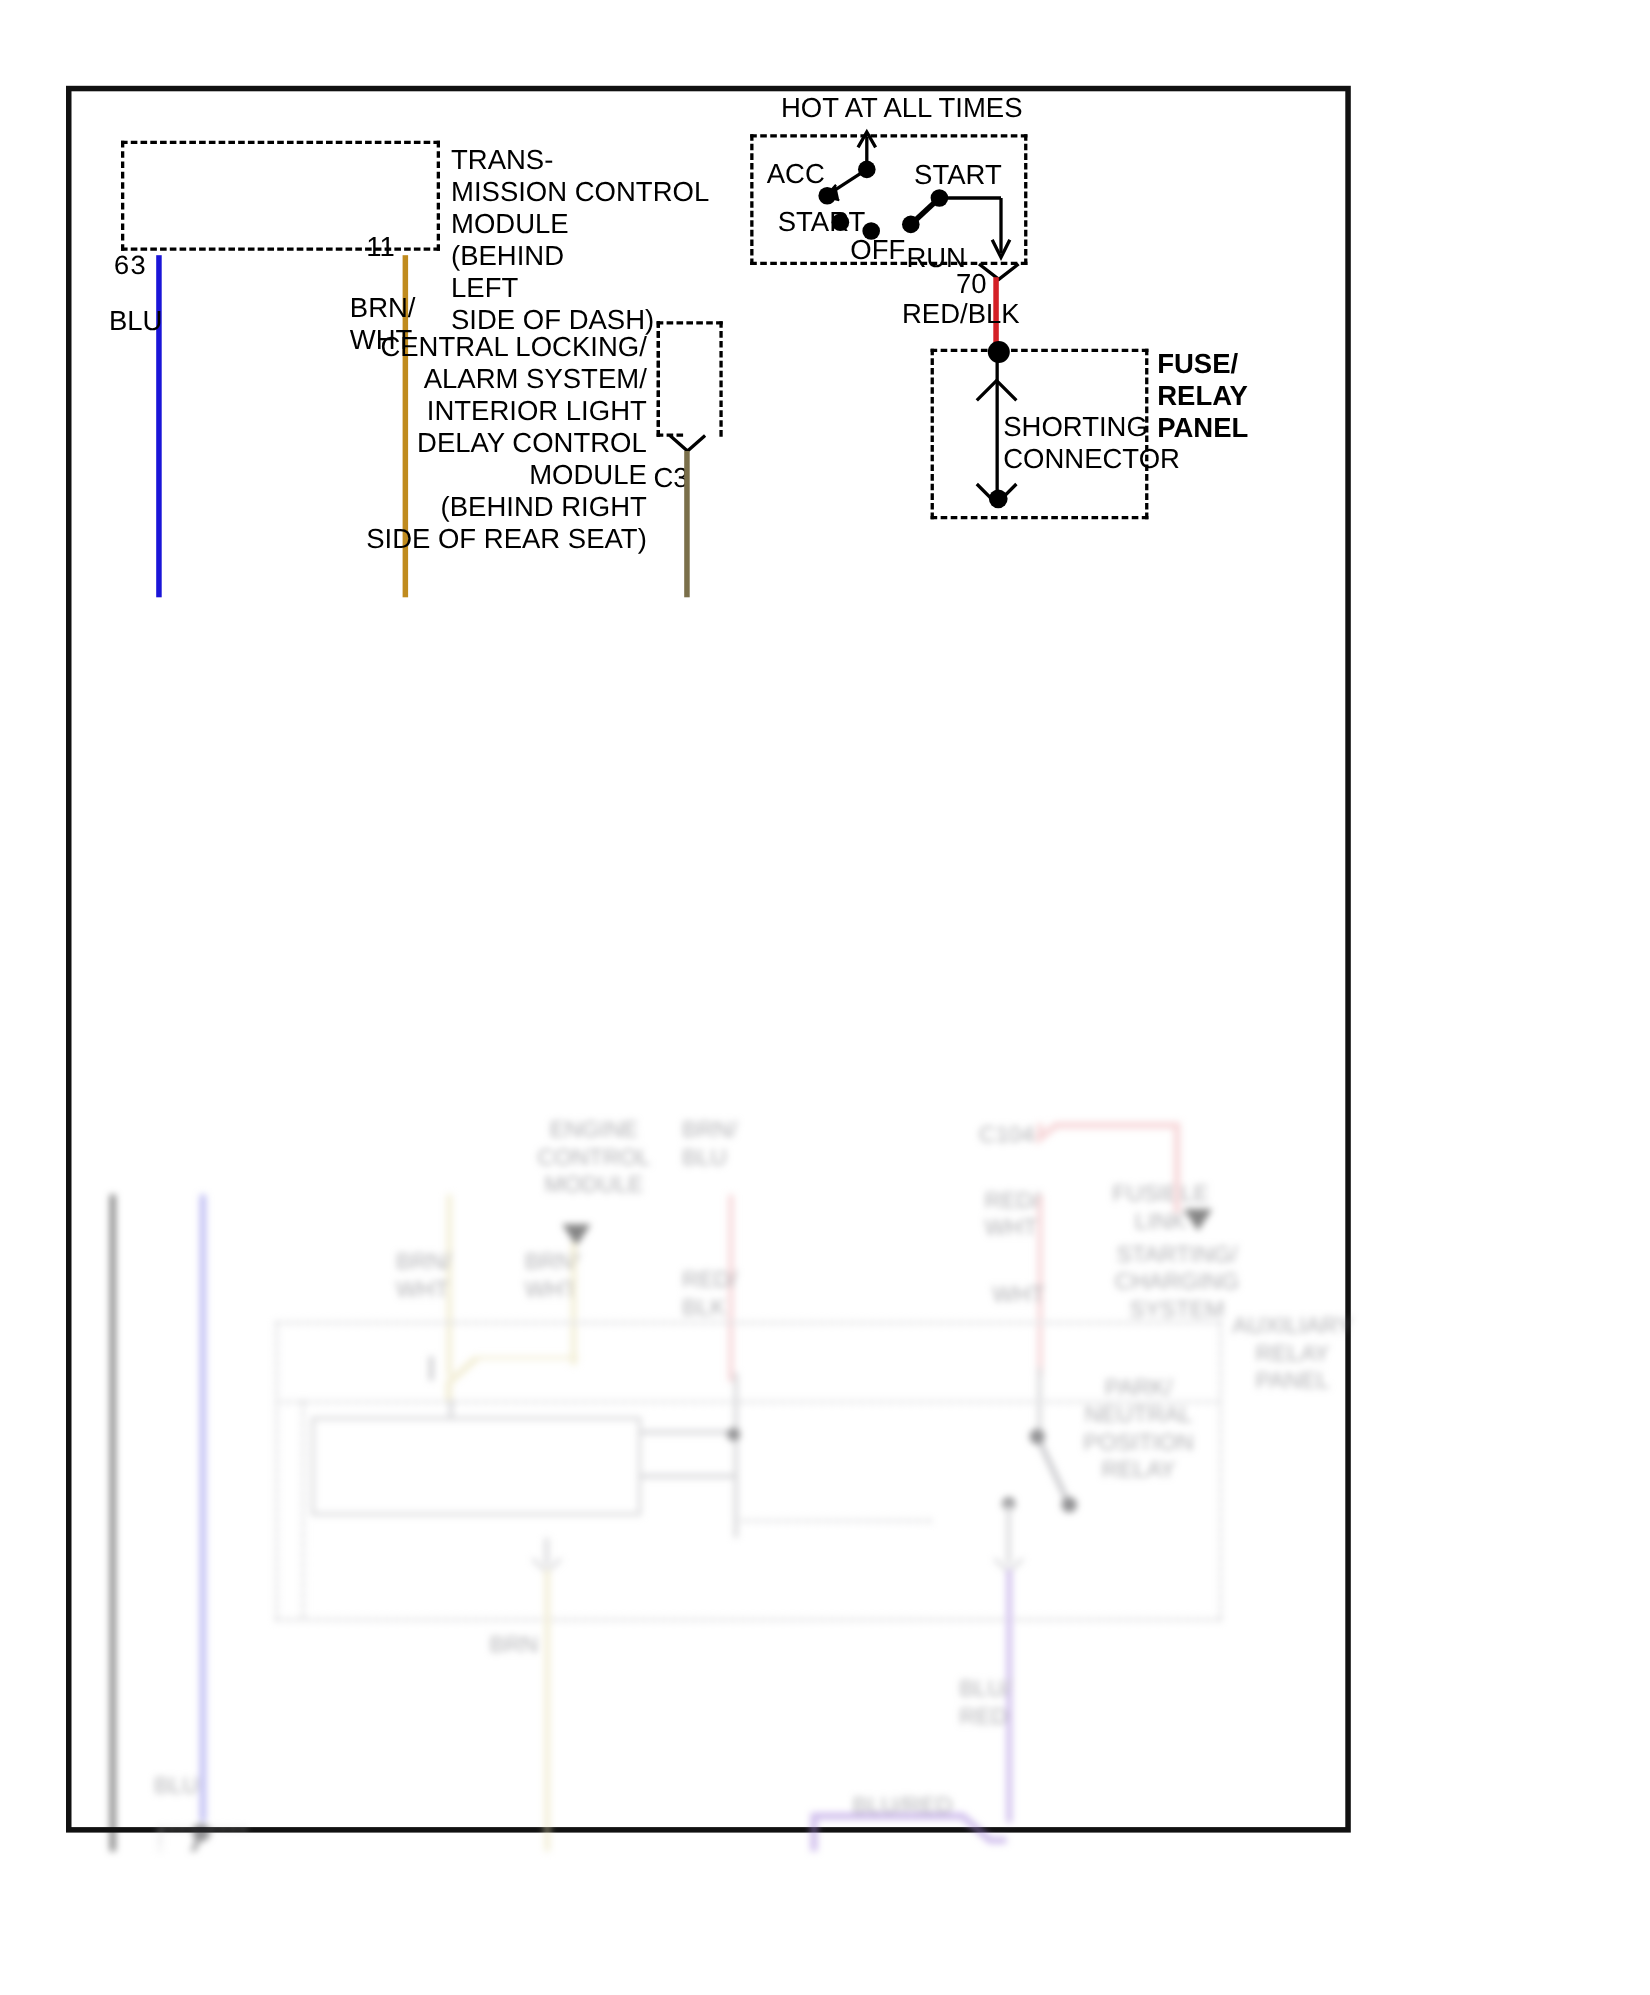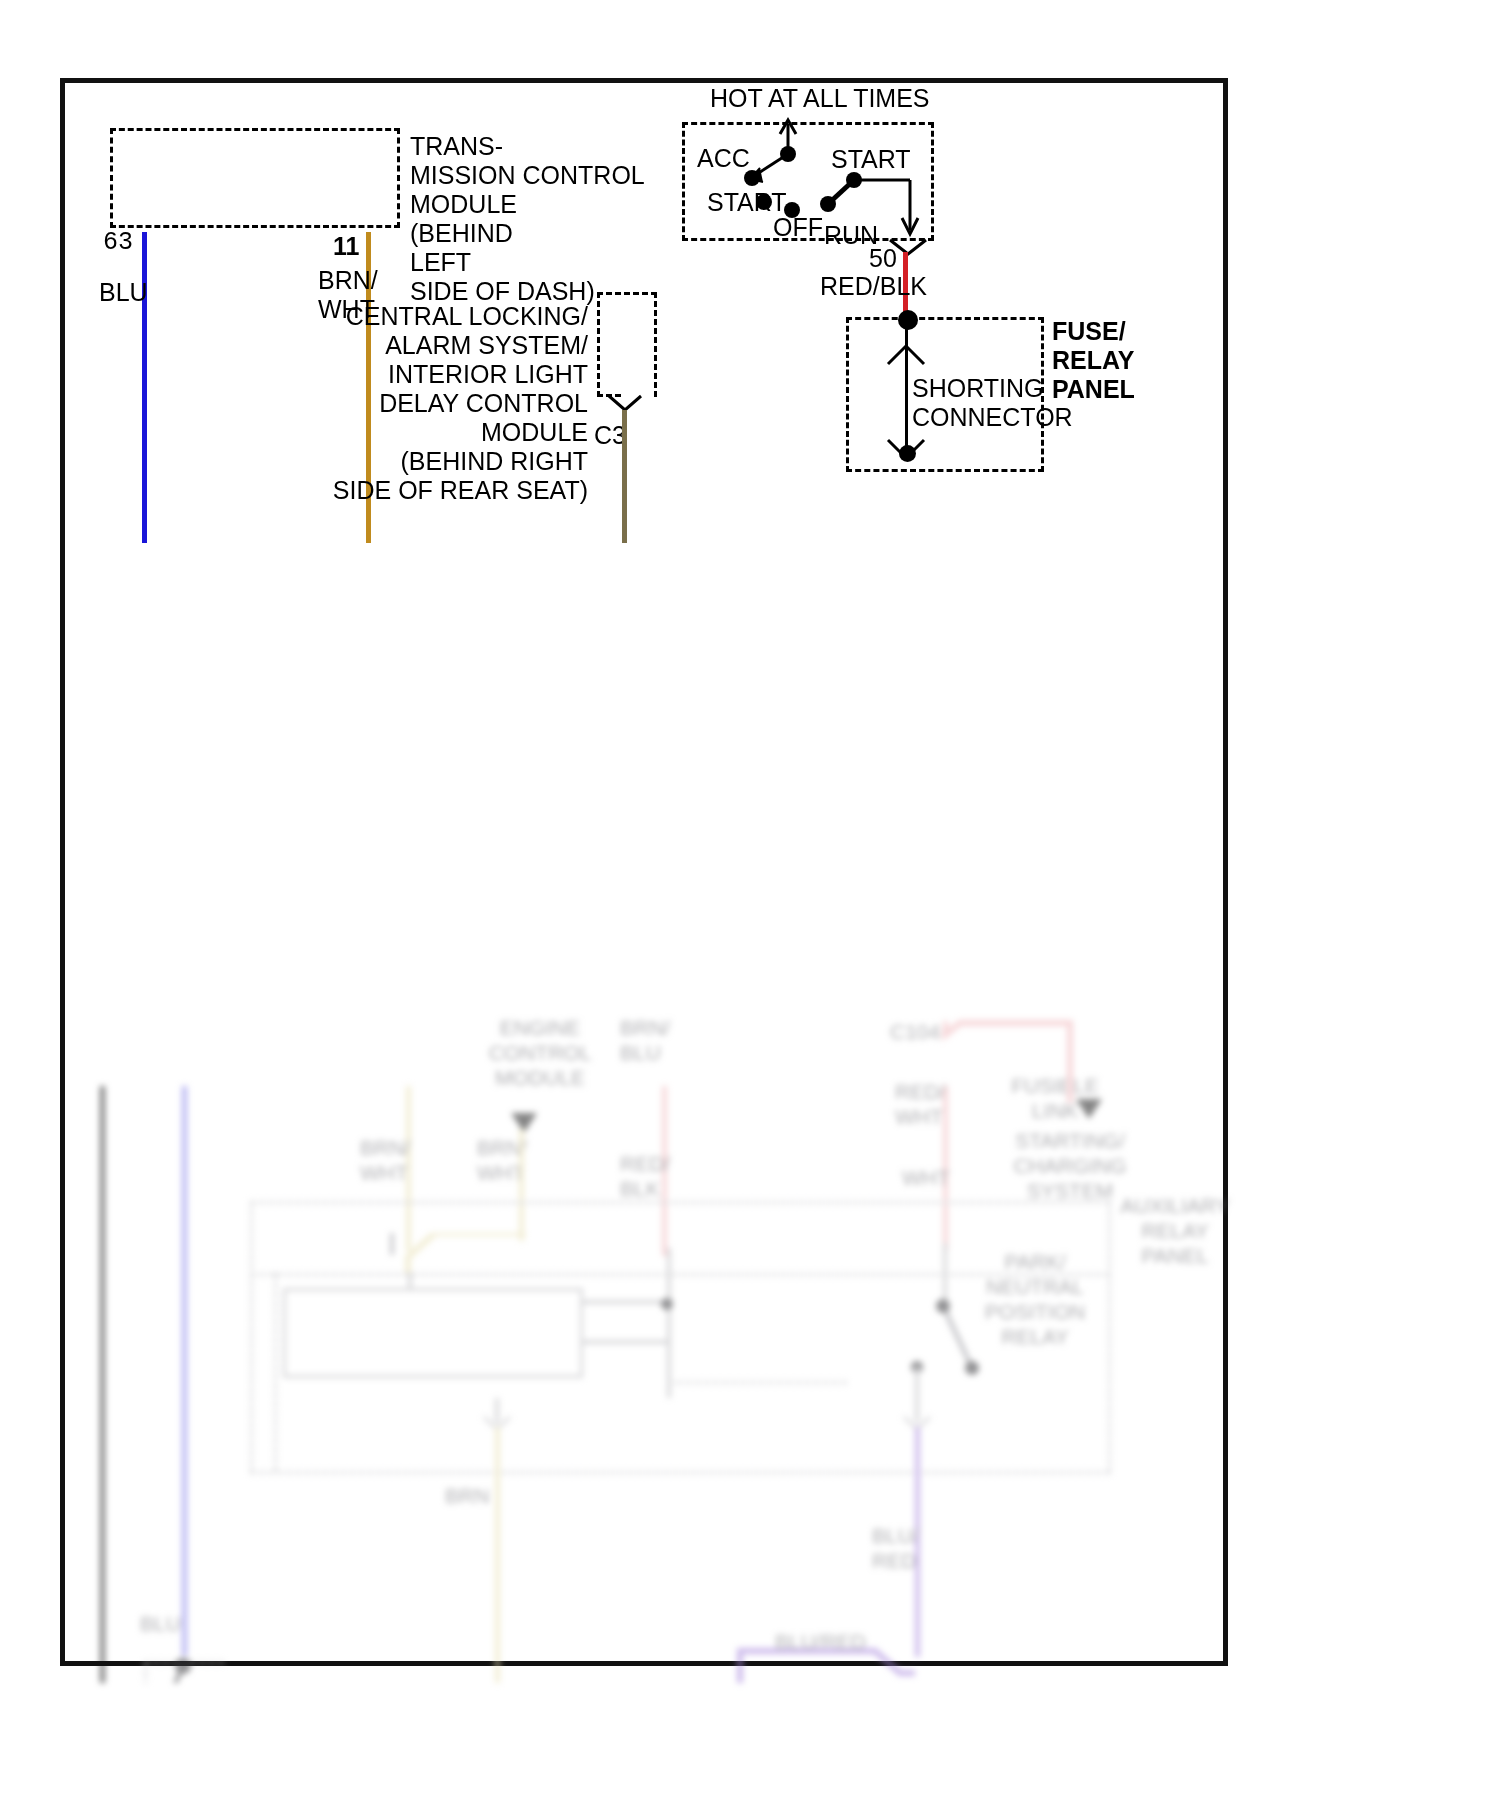--- a/index.html
+++ b/index.html
@@ -60,21 +60,21 @@
 
   <div class="dashbox" style="left:110px;top:128px;width:290px;height:100px;"></div>
   <div class="txt" style="left:410px;top:132px;">TRANS-
 MISSION CONTROL
 MODULE
 (BEHIND
 LEFT
 SIDE OF DASH)</div>
 
   <div class="txt" style="left:103px;top:228px;font-family:Liberation Mono, monospace;">63</div>
-  <div class="txt" style="left:333px;top:232px;font-weight:bold;">11</div>
+  <div class="txt" style="left:333px;top:211px;">11</div>
 
   <div class="wire v" style="left:142px;top:232px;height:311px;background:#1a15d8;"></div>
   <div class="txt" style="left:99px;top:278px;">BLU</div>
 
   <div class="wire v" style="left:366px;top:232px;height:311px;background:#c08b1e;"></div>
   <div class="txt" style="left:318px;top:266px;">BRN/
 WHT</div>
 
   <div class="dashbox open-b" style="left:597px;top:292px;width:60px;height:105px;"></div>
   <div class="dashbox" style="left:597px;top:292px;width:24px;height:105px;border-top:none;border-right:none;"></div>
@@ -119,21 +119,21 @@
 
   <div class="txt" style="left:697px;top:144px;">ACC</div>
   <div class="txt" style="left:707px;top:188px;">START</div>
   <div class="txt" style="left:773px;top:213px;">OFF</div>
   <div class="txt" style="left:824px;top:193px;margin-top:28px;">RUN</div>
   <div class="txt" style="left:831px;top:145px;">START</div>
 
   <svg style="position:absolute;left:888px;top:238px;width:40px;height:20px;">
     <path d="M2 2 L20 16 L38 2" fill="none" stroke="#000" stroke-width="3"></path>
   </svg>
-  <div class="txt" style="left:869px;top:244px;">50</div>
+  <div class="txt" style="left:869px;top:244px;">70</div>
   <div class="wire v" style="left:903px;top:252px;height:70px;background:#d42026;"></div>
   <div class="txt" style="left:820px;top:272px;">RED/BLK</div>
 
   <div class="dashbox" style="left:846px;top:317px;width:198px;height:155px;"></div>
   <div class="txt" style="left:1052px;top:317px;font-weight:bold;">FUSE/
 RELAY
 PANEL</div>
   <div class="node" style="left:898px;top:310px;width:20px;height:20px;"></div>
 
   <div class="wire v" style="left:905px;top:320px;height:135px;width:3px;background:#000;"></div>

